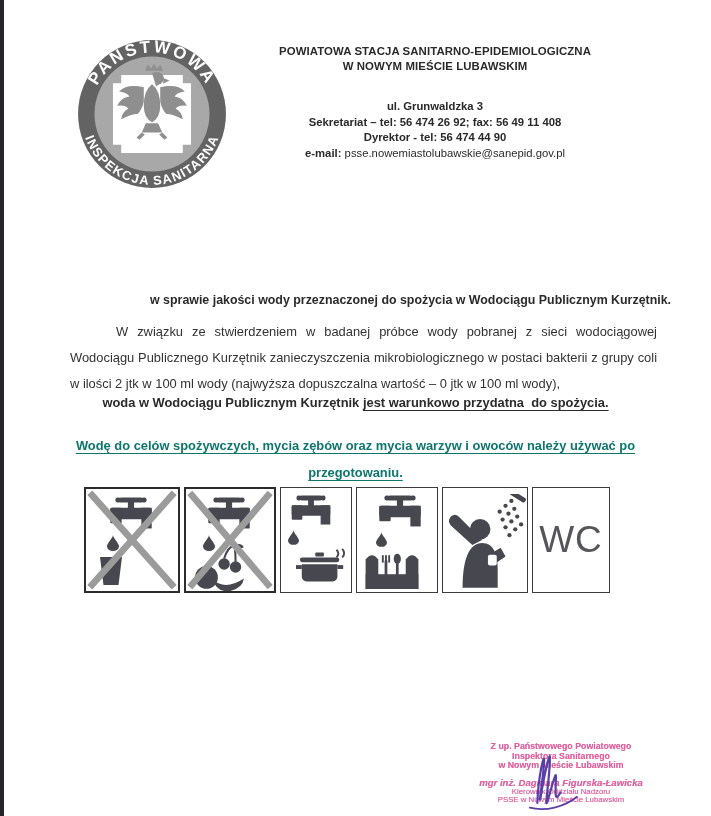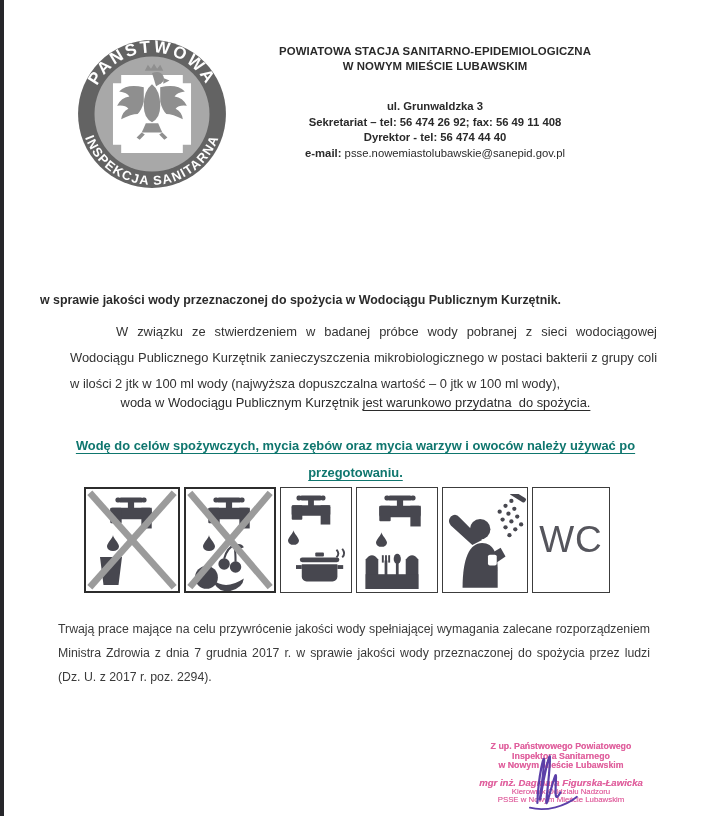--- a/index.html
+++ b/index.html
@@ -15,27 +15,27 @@
   .org{position:absolute;left:252px;top:44px;width:366px;text-align:center;
        font-size:11.4px;font-weight:700;line-height:15px;letter-spacing:.1px;color:#2a2a2a;}
   .addr{position:absolute;left:252px;top:99px;width:366px;text-align:center;
         font-size:11.3px;line-height:15.6px;color:#2a2a2a;}
   .addr .b{font-weight:700;}
   
   .title{position:absolute;left:0;top:213px;width:711px;text-align:center;
          font-size:21.5px;font-weight:700;color:#232323;letter-spacing:.2px;}
   .sub1{position:absolute;left:40px;top:262px;width:631px;text-align:center;
         font-size:12.4px;font-weight:700;color:#2b2b2b;}
-  .sub2{position:absolute;left:40px;top:293px;width:631px;text-align:left;
+  .sub2{position:absolute;left:40px;top:293px;width:631px;text-align:right;
         font-size:12.4px;font-weight:700;color:#2b2b2b;}
   
   .body-par{position:absolute;left:62px;top:319px;width:587px;
             font-size:12.9px;line-height:26px;text-align:justify;text-indent:46px;color:#333;margin-left:8px;}
   .statement{position:absolute;left:30px;top:395px;width:651px;text-align:center;
-             font-size:12.9px;font-weight:400;color:#2b2b2b;white-space:pre-wrap;}
+             font-size:12.9px;font-weight:700;color:#2b2b2b;white-space:pre-wrap;}
   .statement .ul{text-decoration:underline;text-underline-offset:3px;text-decoration-thickness:1.4px;}
   .instruction{position:absolute;left:58px;top:432px;width:595px;text-align:center;
                font-size:12.9px;font-weight:700;line-height:27px;color:#0f766e;
                text-decoration:underline;text-underline-offset:3px;text-decoration-thickness:1.4px;}
   
   .picto-row{position:absolute;left:84px;top:487px;display:flex;gap:4px;align-items:flex-end;}
   .picto{position:relative;height:106px;background:#fff;box-sizing:border-box;}
   .picto.thick{border:2.5px solid #2c2c2c;}
   .picto.thin{border:1.6px solid #3c3c3c;}
   .icon{position:absolute;color:#47474f;}
@@ -105,21 +105,21 @@
   </svg>
 
   <div class="org">
     <div>POWIATOWA STACJA SANITARNO-EPIDEMIOLOGICZNA</div>
     <div>W NOWYM MIEŚCIE LUBAWSKIM</div>
   </div>
 
   <div class="addr">
     <div class="b">ul. Grunwaldzka 3</div>
     <div class="b">Sekretariat – tel: 56 474 26 92; fax: 56 49 11 408</div>
-    <div class="b">Dyrektor - tel: 56 474 44 40</div>
+    <div class="b">Dyrektor - tel: 56 474 44 90</div>
     <div><span class="b">e-mail:</span> <span>psse.nowemiastolubawskie@sanepid.gov.pl</span></div>
   </div>
 
   <div class="sub2">w sprawie jakości wody przeznaczonej do spożycia w Wodociągu Publicznym Kurzętnik.</div>
 
   <div class="body-par">W związku ze stwierdzeniem w badanej próbce wody pobranej z sieci wodociągowej Wodociągu Publicznego Kurzętnik zanieczyszczenia mikrobiologicznego w postaci bakterii z grupy coli w ilości 2 jtk w 100 ml wody (najwyższa dopuszczalna wartość – 0 jtk w 100 ml wody),</div>
 
   <div class="statement"><span>woda w Wodociągu Publicznym Kurzętnik </span><span class="ul">jest warunkowo przydatna  do spożycia.</span></div>
 
   <div class="instruction">Wodę do celów spożywczych, mycia zębów oraz mycia warzyw i owoców należy używać po przegotowaniu.</div>
@@ -223,21 +223,20 @@
         <path d="M50,72 L62,64 L57,55 L45,62 Z" fill="currentColor"></path>
         <rect x="44" y="62" width="9" height="11" rx="2" fill="#ffffff"></rect>
       </svg>
     </div>
 
     <div class="picto thin" style="width:78px">
       <div class="wc-text">WC</div>
     </div>
   </div>
 
-  <div class="footer-par">Trwają prace mające na celu przywrócenie jakości wody spełniającej wymagania zalecane rozporządzeniem Ministra Zdrowia z dnia 7 grudnia 2017 r. w sprawie jakości wody przeznaczonej do spożycia przez ludzi (Dz. U. z 2017 r. poz. 2294).</div>
 
   <div class="stamp">
     <div class="s1">Z up. Państwowego Powiatowego</div>
     <div class="s1">Inspektora Sanitarnego</div>
     <div class="s1">w Nowym Mieście Lubawskim</div>
     <div class="name">mgr inż. Dagmara Figurska-Ławicka</div>
     <div class="s2">Kierownik Oddziału Nadzoru</div>
     <div class="s2">PSSE w Nowym Mieście Lubawskim</div>
   </div>
 

